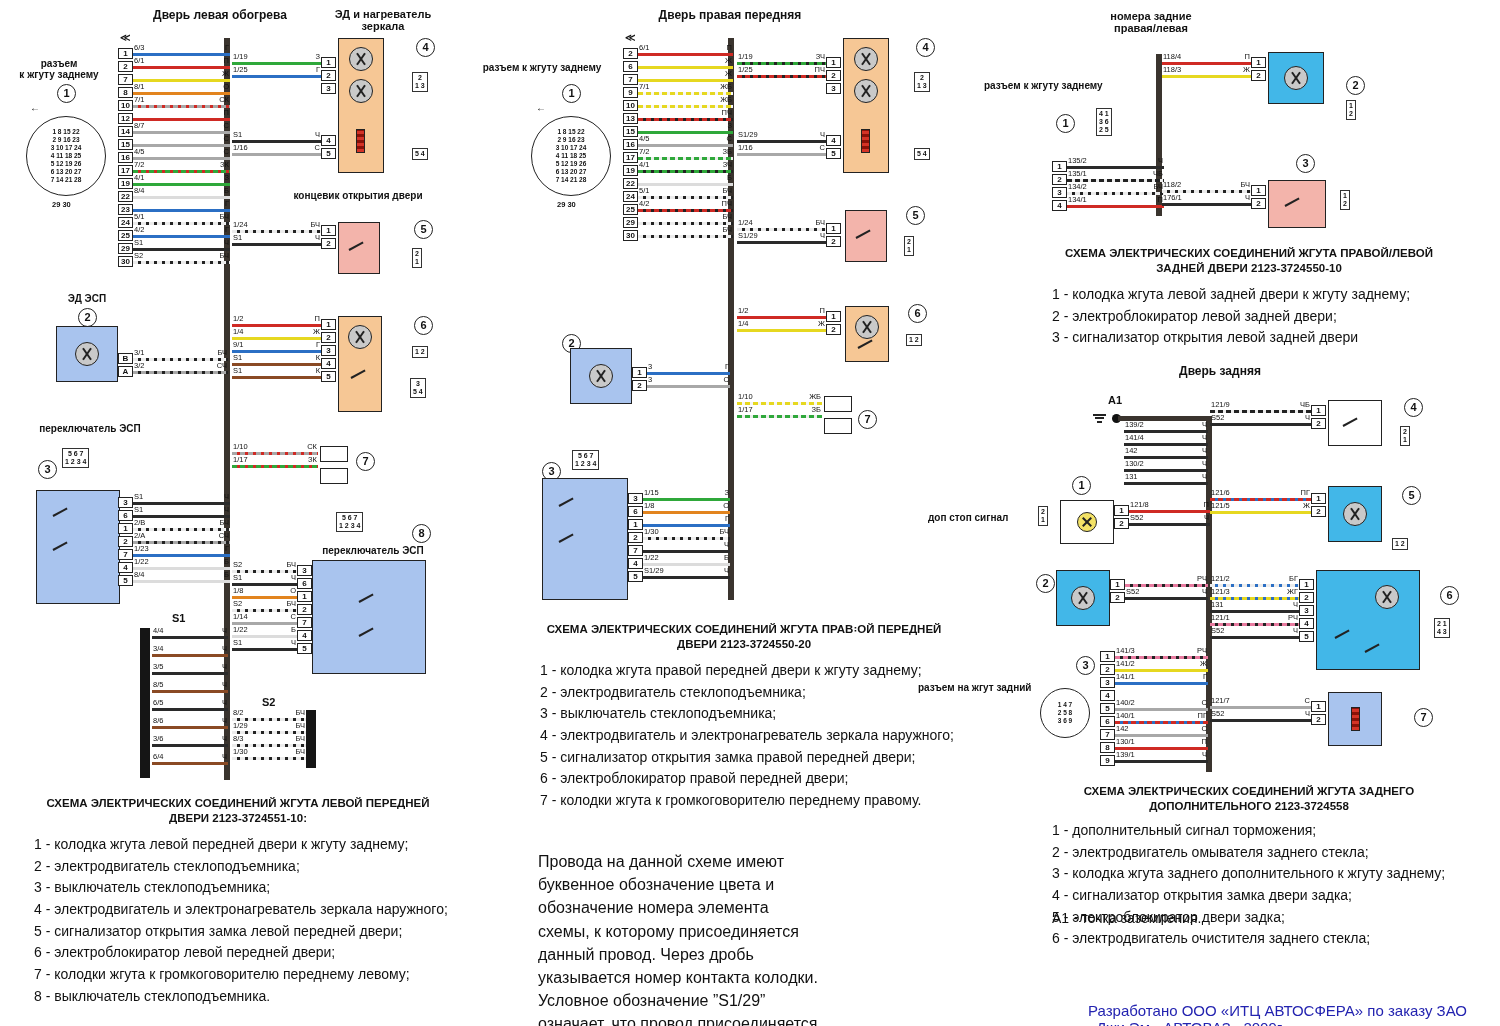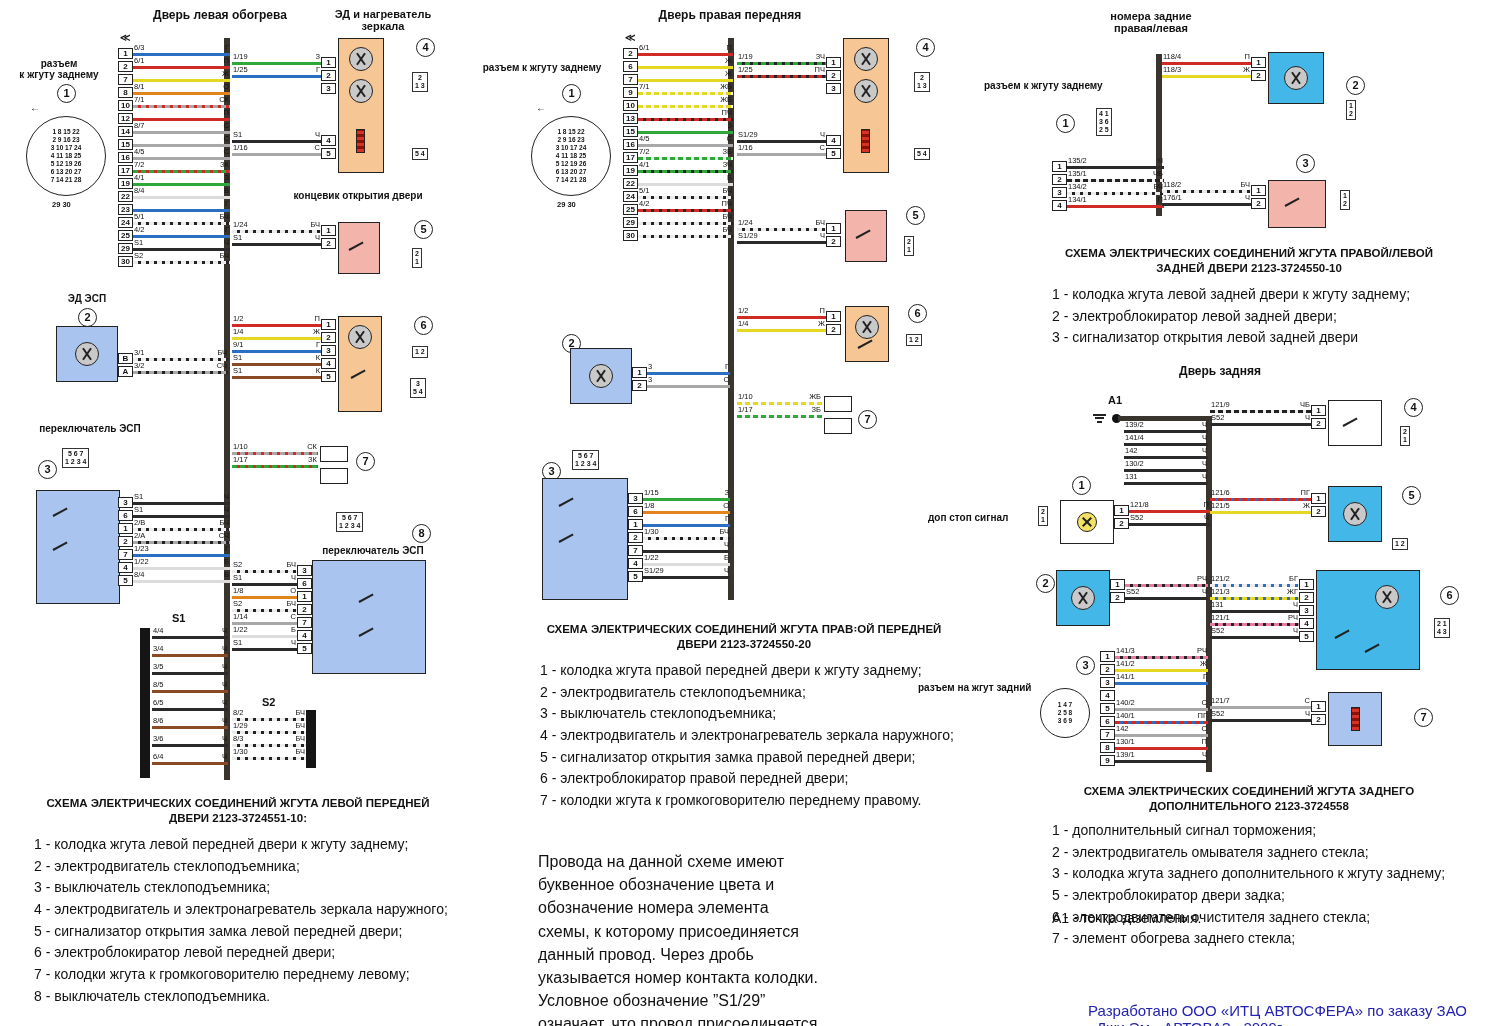--- a/index.html
+++ b/index.html
@@ -1401,20 +1401,20 @@
       </div>
     </div>
 
   <div class="abs title" style="left:1044px;top:784px;width:410px">СХЕМА ЭЛЕКТРИЧЕСКИХ СОЕДИНЕНИЙ ЖГУТА ЗАДНЕГО
 ДОПОЛНИТЕЛЬНОГО 2123-3724558</div>
   <div class="legend abs" style="left:1052px;top:820px;width:440px">
 
   <div class="lg">1 - дополнительный сигнал торможения;</div>
       <div class="lg">2 - электродвигатель омывателя заднего стекла;</div>
       <div class="lg">3 - колодка жгута заднего дополнительного к жгуту заднему;</div>
+      <div class="lg">4 - сигнализатор открытия замка двери задка;</div>
       <div class="lg">5 - электроблокиратор двери задка;</div>
       <div class="lg">6 - электродвигатель очистителя заднего стекла;</div>
-      <div class="lg">7 - элемент обогрева заднего стекла;</div>
     </div>
   <div class="abs legend" style="left:1052px;top:908px">A1 - точка заземления.</div>
 
   <div class="abs footer" style="left:1088px;top:1002px">Разработано ООО «ИТЦ АВТОСФЕРА» по заказу ЗАО «Джи Эм - АВТОВАЗ» 2009г.</div>
 </div>
 
 </body></html>

